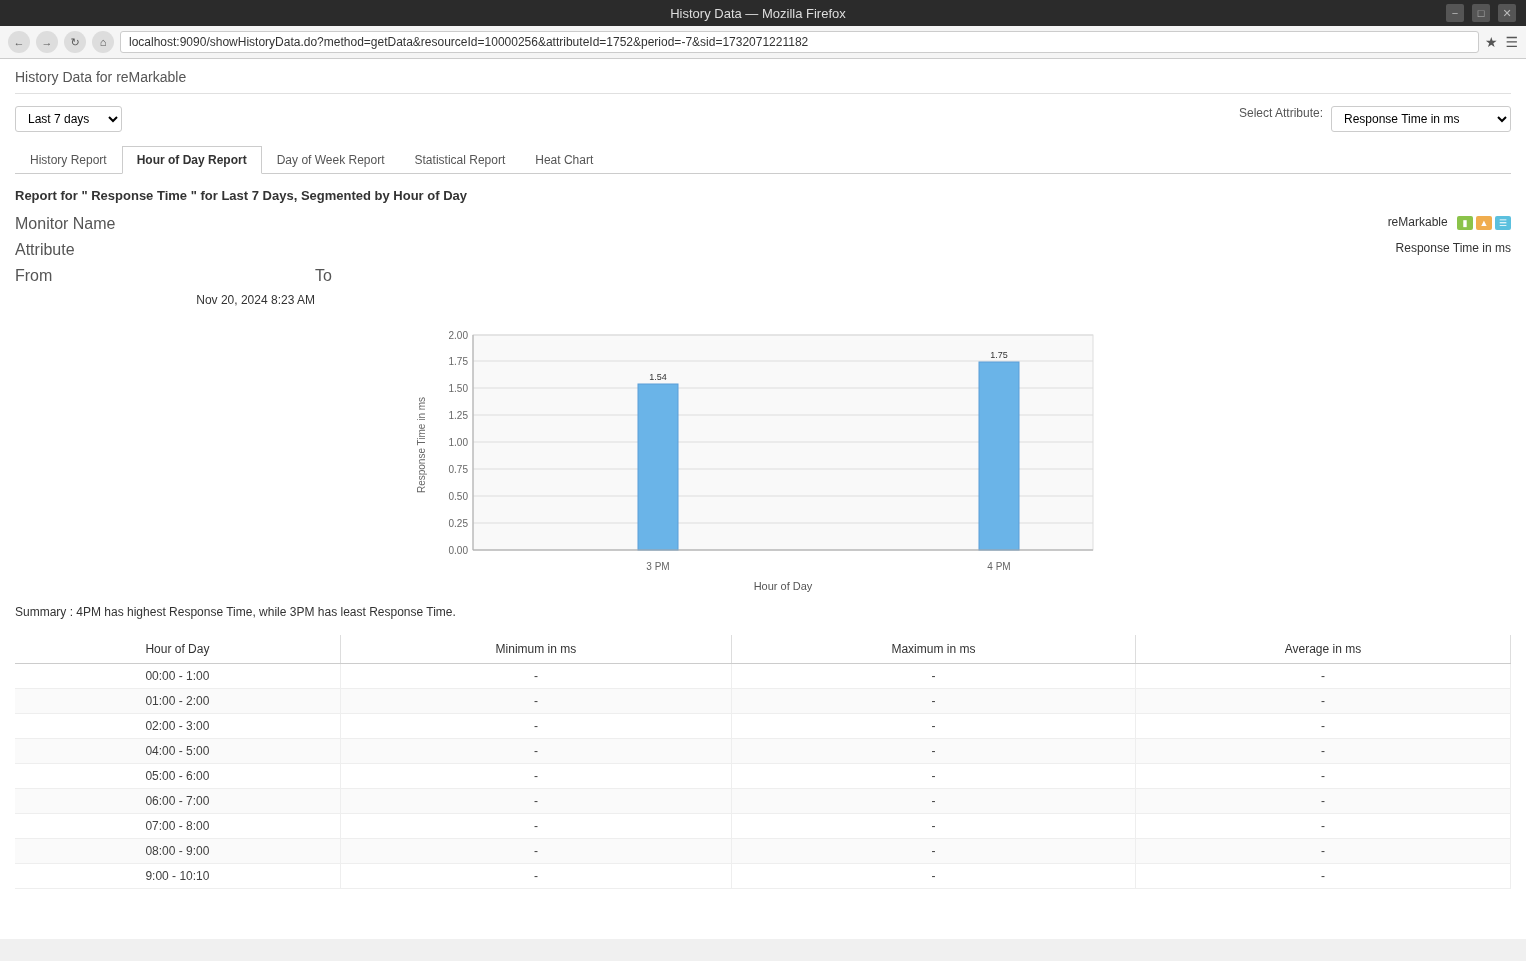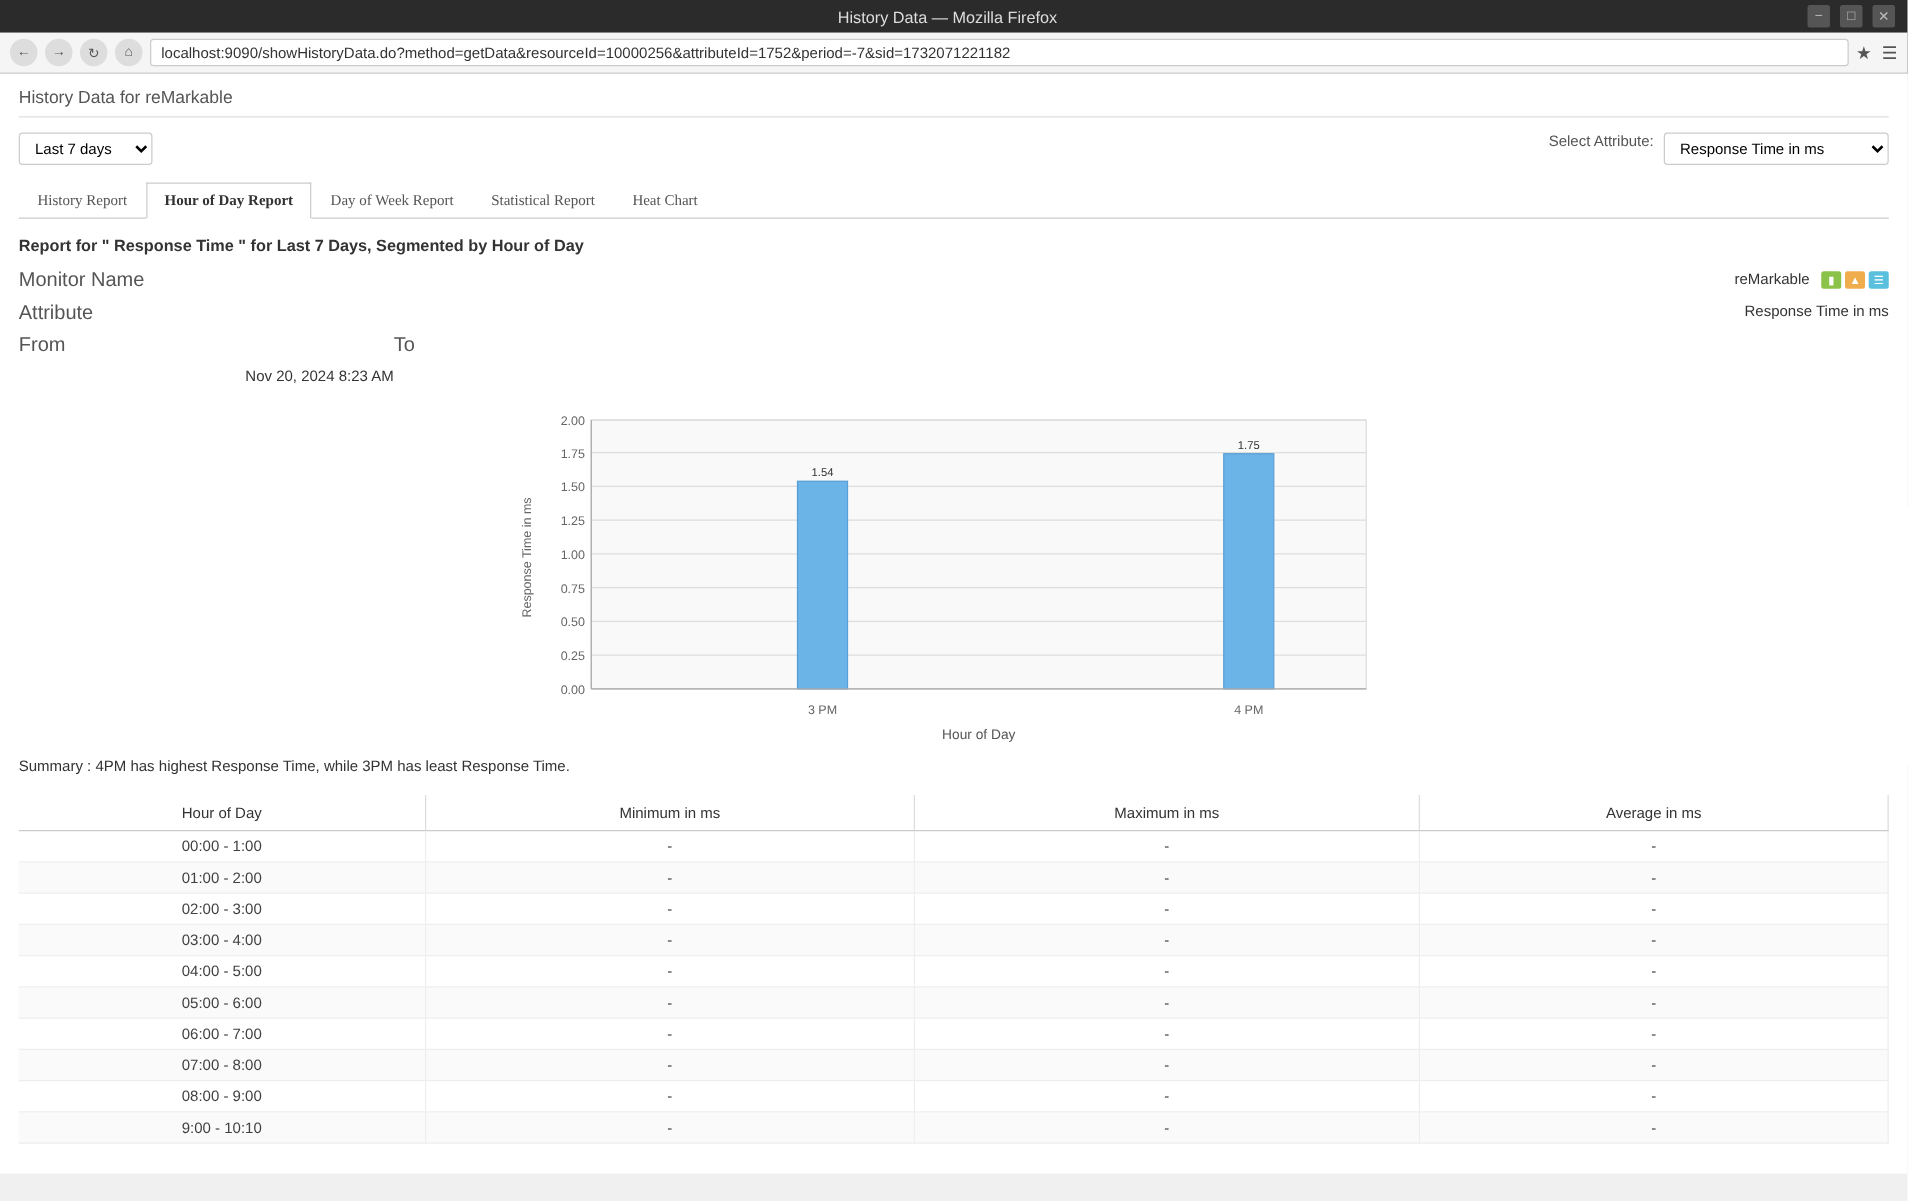--- a/index.html
+++ b/index.html
@@ -1,19 +1,19 @@
 <!DOCTYPE html>
 <html><head>
   <meta charset="utf-8">
   <style>
     * { margin: 0; padding: 0; box-sizing: border-box; }
     body { font-family: Arial, sans-serif; font-size: 13px; background: #f0f0f0; color: #333; width: 1526px; }
 
     
-    .browser-chrome { background: #000000; width: 100%; }
+    .browser-chrome { background: #c4b5fd; width: 100%; }
     .title-bar { background: #2b2b2b; color: #ccc; text-align: center; padding: 4px 0; font-size: 13px; display: flex; align-items: center; justify-content: space-between; padding: 4px 10px; }
     .title-bar .title-text { flex: 1; text-align: center; font-size: 13px; color: #ddd; }
     .window-controls { display: flex; gap: 8px; }
     .window-control { width: 18px; height: 18px; background: #555; border-radius: 2px; display: flex; align-items: center; justify-content: center; color: #bbb; font-size: 11px; cursor: pointer; }
     .address-bar-row { background: #f5f5f5; display: flex; align-items: center; padding: 5px 8px; gap: 6px; border-bottom: 1px solid #ccc; }
     .nav-btn { width: 22px; height: 22px; background: #ddd; border-radius: 50%; display: flex; align-items: center; justify-content: center; font-size: 11px; color: #555; cursor: pointer; border: none; }
     .address-bar { flex: 1; background: white; border: 1px solid #ccc; border-radius: 3px; padding: 3px 8px; font-size: 12px; color: #333; }
     .toolbar-icons { display: flex; gap: 8px; align-items: center; }
     .toolbar-icon { font-size: 14px; color: #555; cursor: pointer; }
 
@@ -22,21 +22,21 @@
     .page-title { font-size: 14px; color: #555; margin-bottom: 12px; padding-bottom: 8px; border-bottom: 1px solid #e0e0e0; }
 
     
     .controls-row { display: flex; align-items: flex-start; margin-bottom: 14px; }
     .period-select { padding: 4px 8px; border: 1px solid #ccc; border-radius: 3px; font-size: 12px; background: white; }
     .attribute-label { margin-left: auto; margin-right: 8px; font-size: 12px; color: #555; }
     .attribute-select { padding: 4px 28px 4px 8px; border: 1px solid #ccc; border-radius: 3px; font-size: 12px; background: white; min-width: 180px; }
 
     
     .tabs { display: flex; border-bottom: 1px solid #ccc; margin-bottom: 14px; }
-    .tab { padding: 6px 14px; font-size: 12px; color: #555; cursor: pointer; border: 1px solid transparent; border-bottom: none; margin-bottom: -1px; background: transparent; font-family: Liberation Serif, serif; }
+    .tab { padding: 6px 14px; font-size: 12px; color: #555; cursor: pointer; border: 1px solid transparent; border-bottom: none; margin-bottom: -1px; background: transparent; }
     .tab.active { background: white; border-color: #ccc; border-bottom: 1px solid white; color: #333; font-weight: bold; }
 
     
     .report-title { font-size: 13px; font-weight: bold; color: #333; margin-bottom: 10px; }
     .report-meta { display: grid; grid-template-columns: 300px 1fr; gap: 4px 0; margin-bottom: 16px; }
     .meta-label { font-size: 16px; color: #555; padding: 2px 0; }
     .meta-value { font-size: 12px; color: #333; padding: 2px 0; text-align: right; }
     .meta-value .monitor-icons { display: inline-flex; gap: 3px; margin-left: 6px; }
     .monitor-icon { width: 16px; height: 14px; display: inline-flex; align-items: center; justify-content: center; font-size: 9px; }
 
@@ -201,26 +201,20 @@
     <td>-</td>
     <td>-</td>
   </tr>
           <tr>
     <td>02:00 - 3:00</td>
     <td>-</td>
     <td>-</td>
     <td>-</td>
   </tr>
           <tr>
-    <td>03:00 - 4:00</td>
-    <td>-</td>
-    <td>-</td>
-    <td>-</td>
-  </tr>
-          <tr>
     <td>04:00 - 5:00</td>
     <td>-</td>
     <td>-</td>
     <td>-</td>
   </tr>
           <tr>
     <td>05:00 - 6:00</td>
     <td>-</td>
     <td>-</td>
     <td>-</td>

